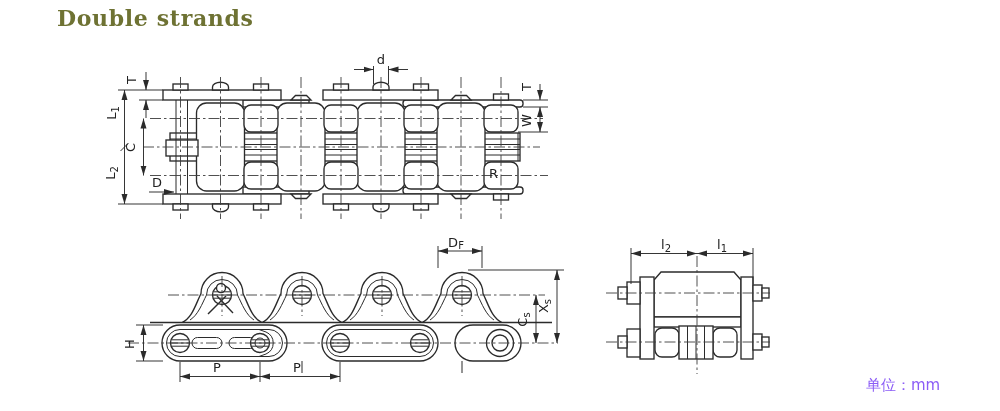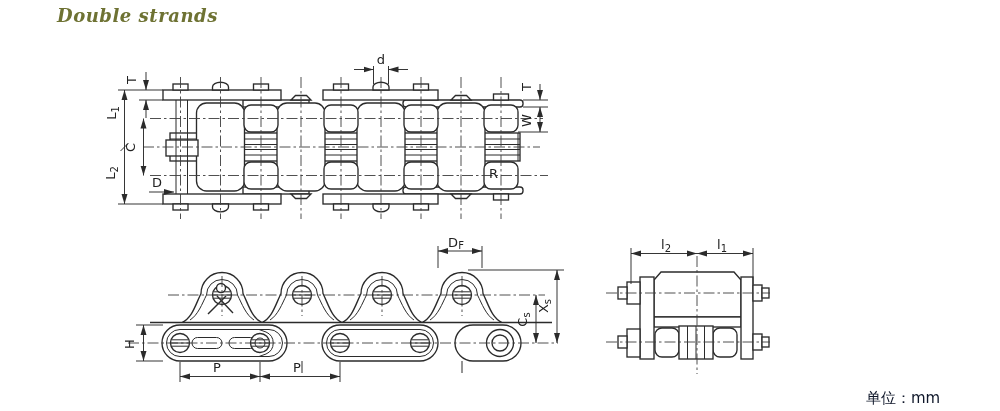--- a/index.html
+++ b/index.html
@@ -1,20 +1,20 @@
 <!DOCTYPE html>
 <html><head>
 <meta charset="utf-8">
 <style>
   html,body{margin:0;padding:0;background:#fff;}
   #page{position:relative;width:1000px;height:411px;background:#ffffff;overflow:hidden;
         font-family:"Liberation Sans",sans-serif;}
   #title{position:absolute;left:57px;top:5px;font-family:"DejaVu Serif",serif;
-         font-weight:bold;font-size:18px;letter-spacing:0.03em;color:#6e7233;font-style:italic;}
-  #unit{position:absolute;left:866px;top:389px;font-size:15px;color:#0f172a;
+         font-weight:bold;font-size:22px;letter-spacing:0.03em;color:#6e7233;}
+  #unit{position:absolute;left:866px;top:376px;font-size:15px;color:#8b5cf6;
         font-family:"DejaVu Sans",sans-serif;}
   svg{position:absolute;left:0;top:0;}
   .s{stroke:#2b2b2b;stroke-width:1.35;fill:none;}
   .w{fill:#ffffff;}
   .thin{stroke-width:1;}
   .cl{stroke:#3c3c3c;stroke-width:0.9;fill:none;stroke-dasharray:11 3 2.5 3;}
   .dl{stroke:#2b2b2b;stroke-width:0.95;fill:none;}
   .dim{font-family:"DejaVu Sans",sans-serif;font-size:13px;fill:#222;}
   .sub{font-size:10px;}
 </style>

